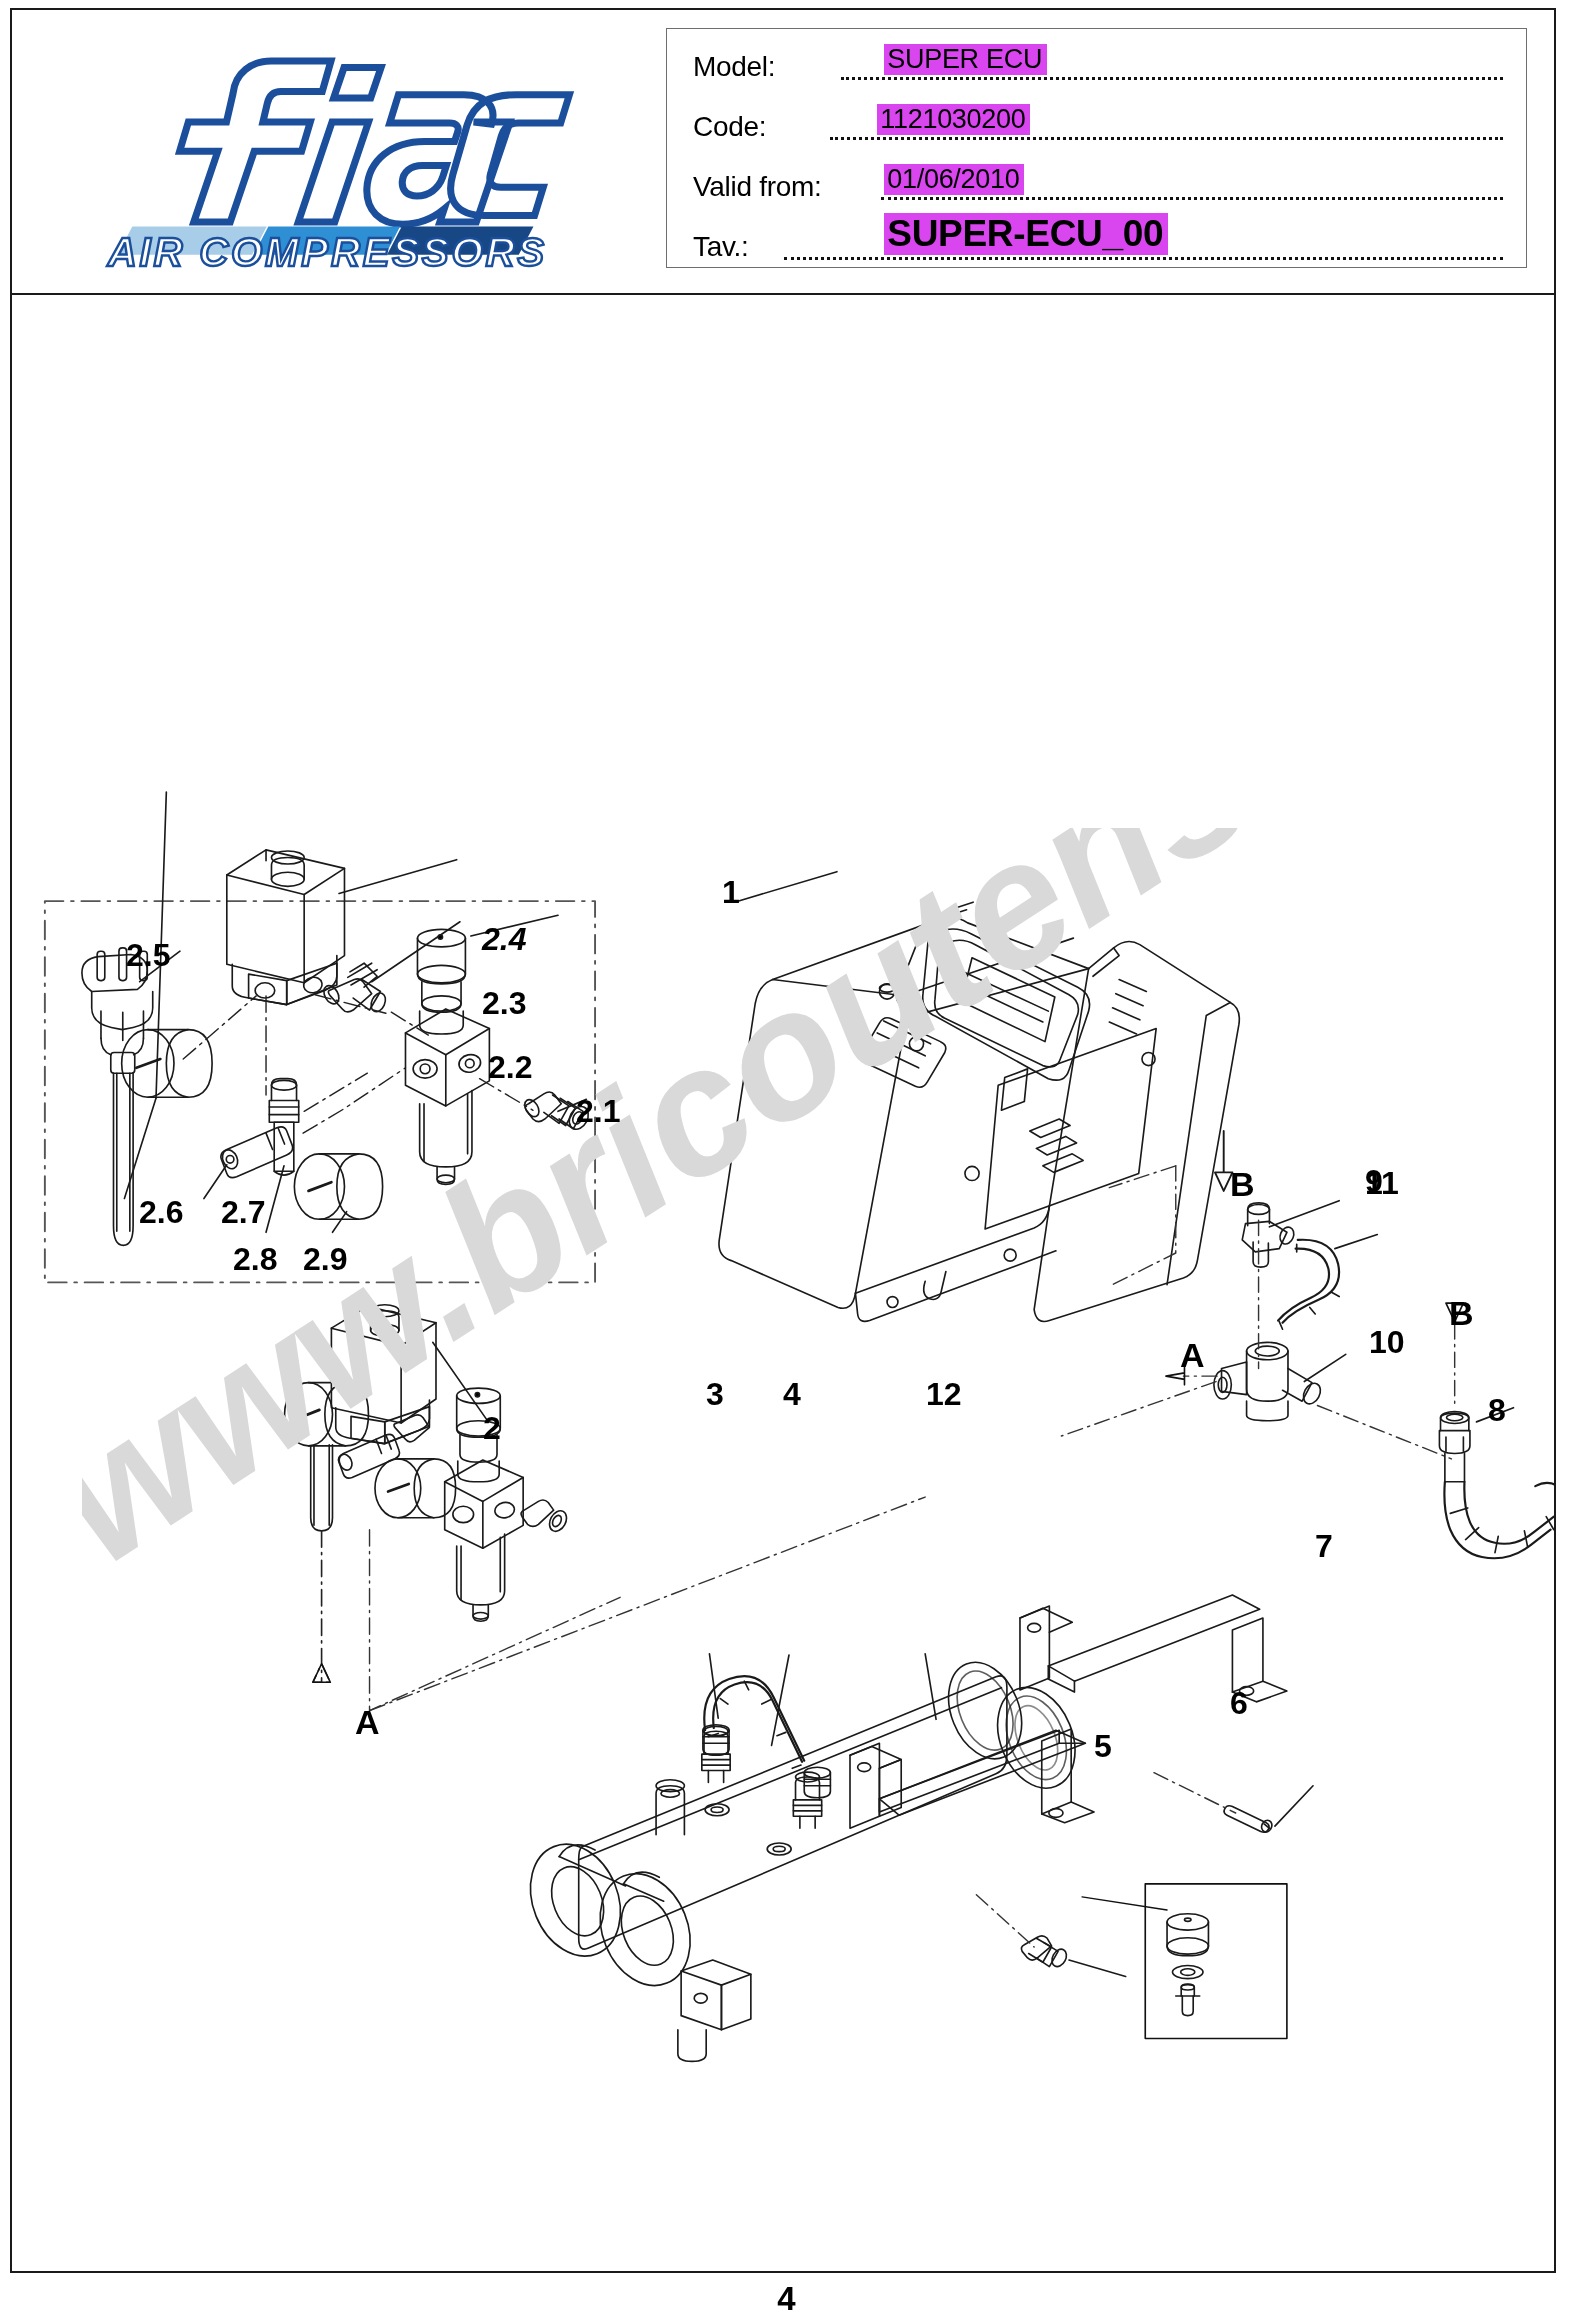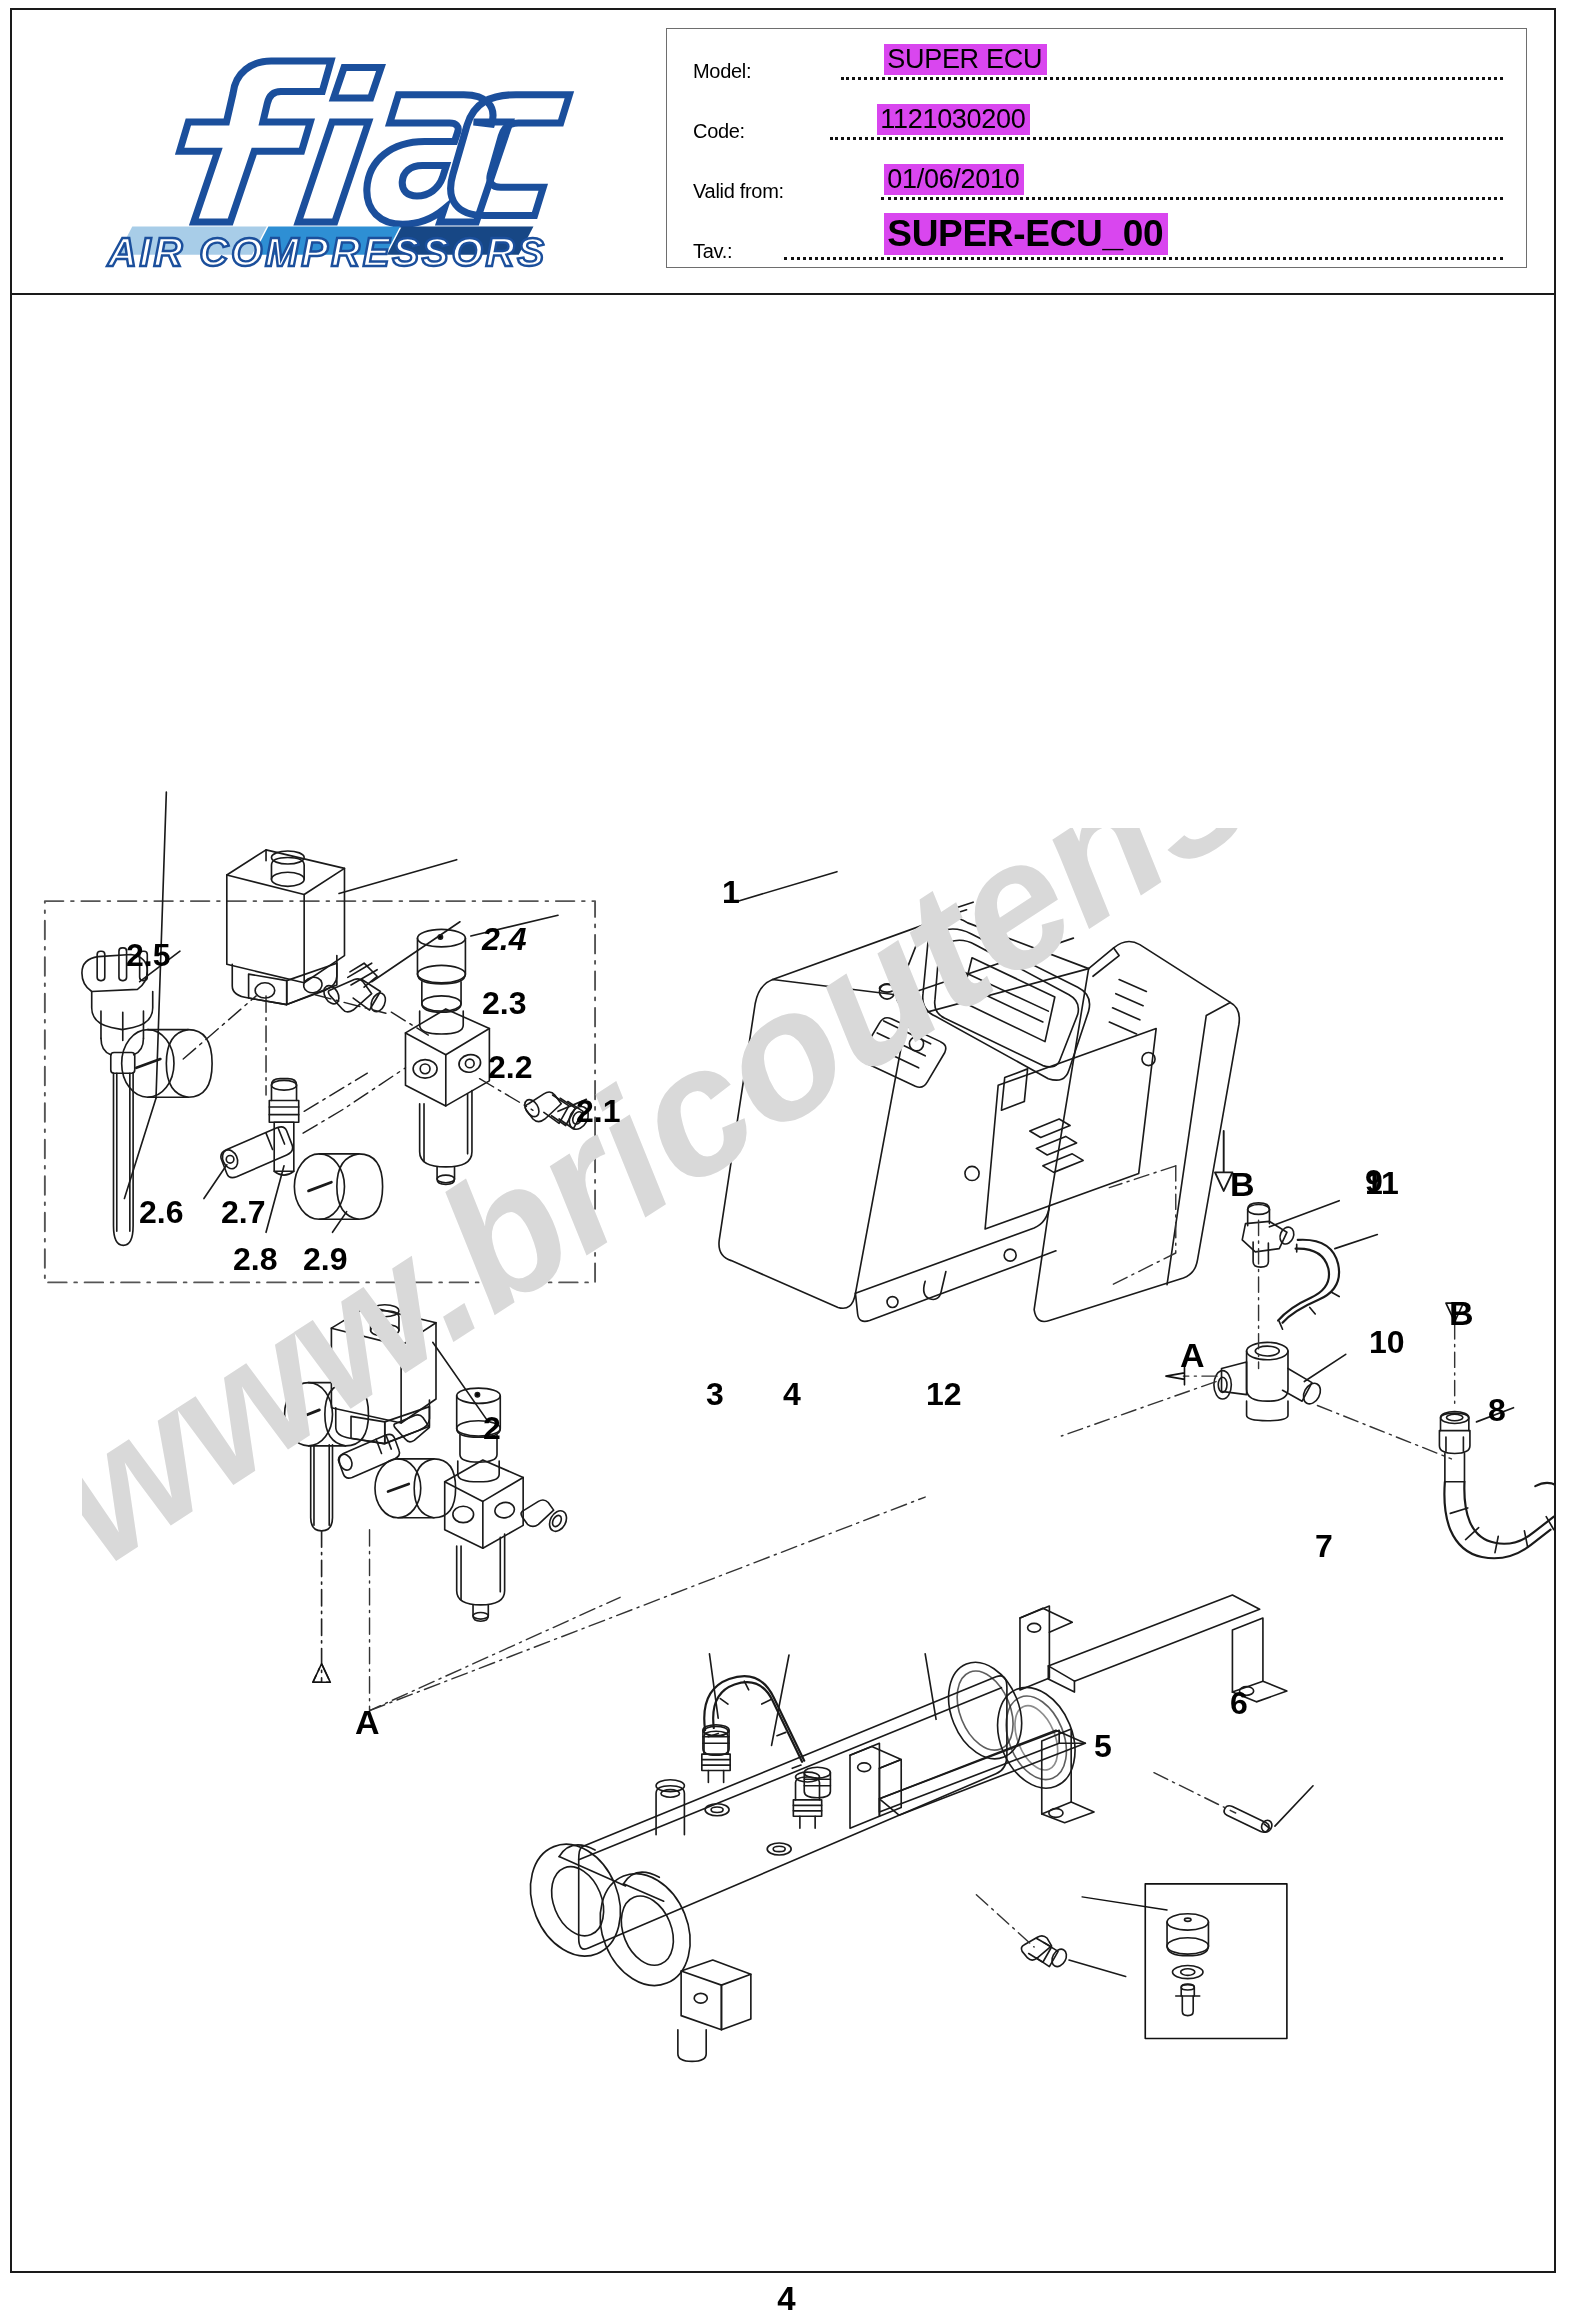--- a/index.html
+++ b/index.html
@@ -63,21 +63,21 @@
   .info-row {
     position: relative;
     height: 60px;
     padding-left: 26px;
     box-sizing: border-box;
   }
   .info-label {
     position: absolute;
     left: 26px;
     bottom: 6.5px;
-    font-size: 20px;
+    font-size: 28px;
     font-family: "Liberation Sans", sans-serif;
     letter-spacing: -0.3px;
     white-space: nowrap;
   }
   .info-dots {
     position: absolute;
     left: 26px;
     right: 23px;
     bottom: 8.7px;
     height: 5.4px;

